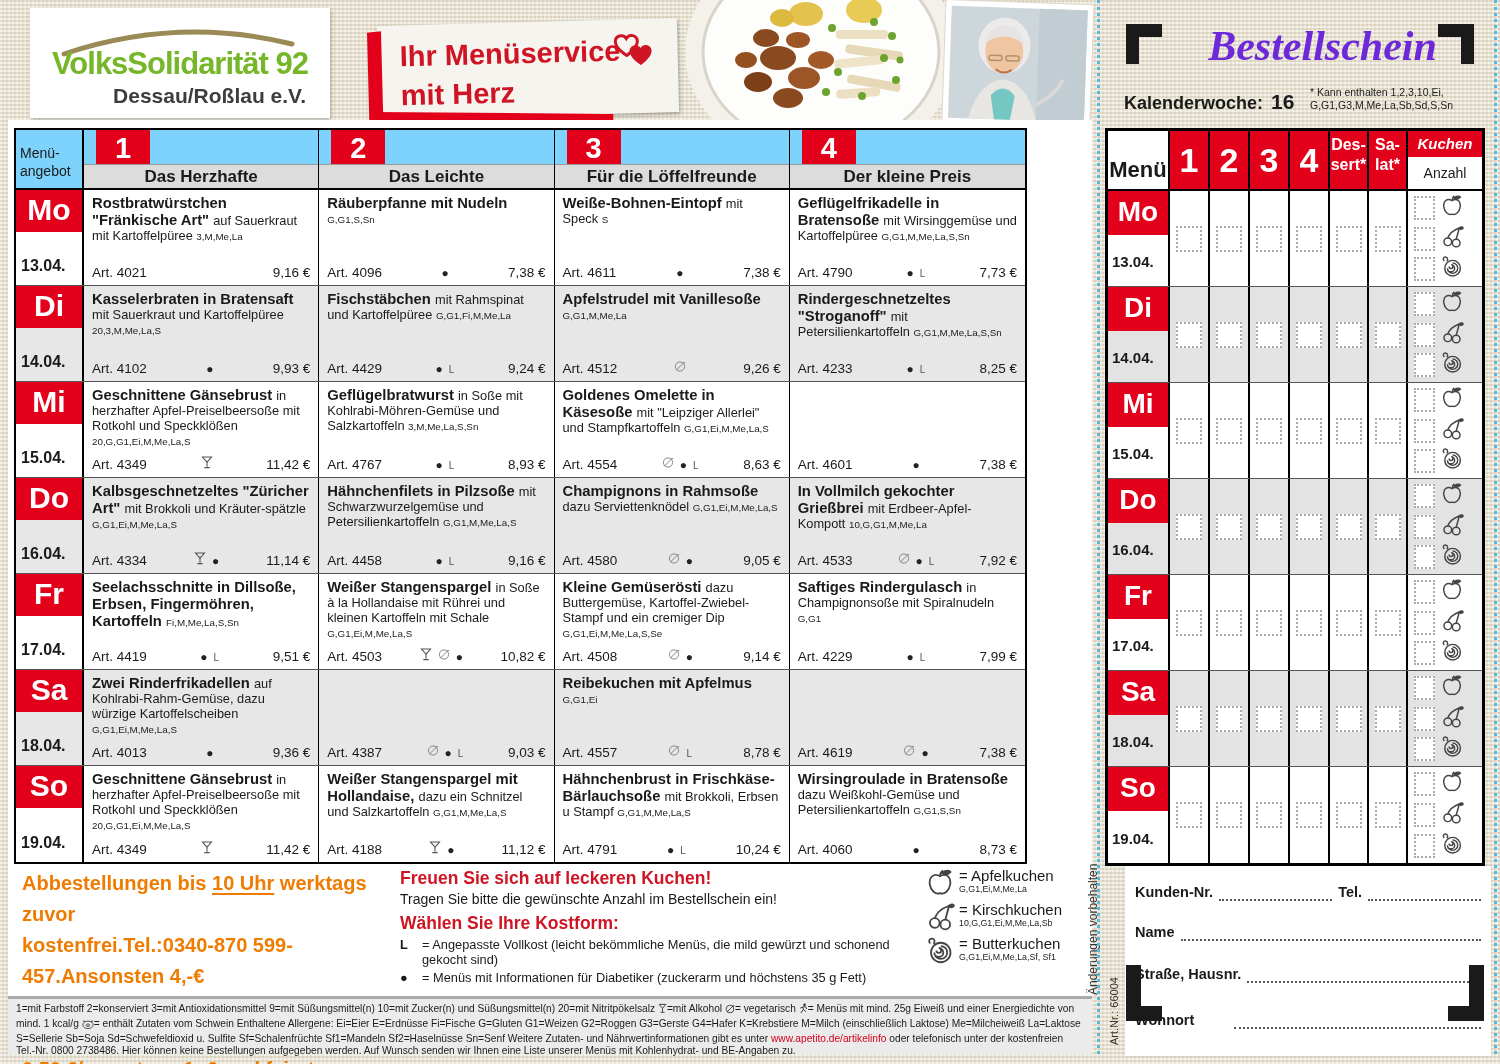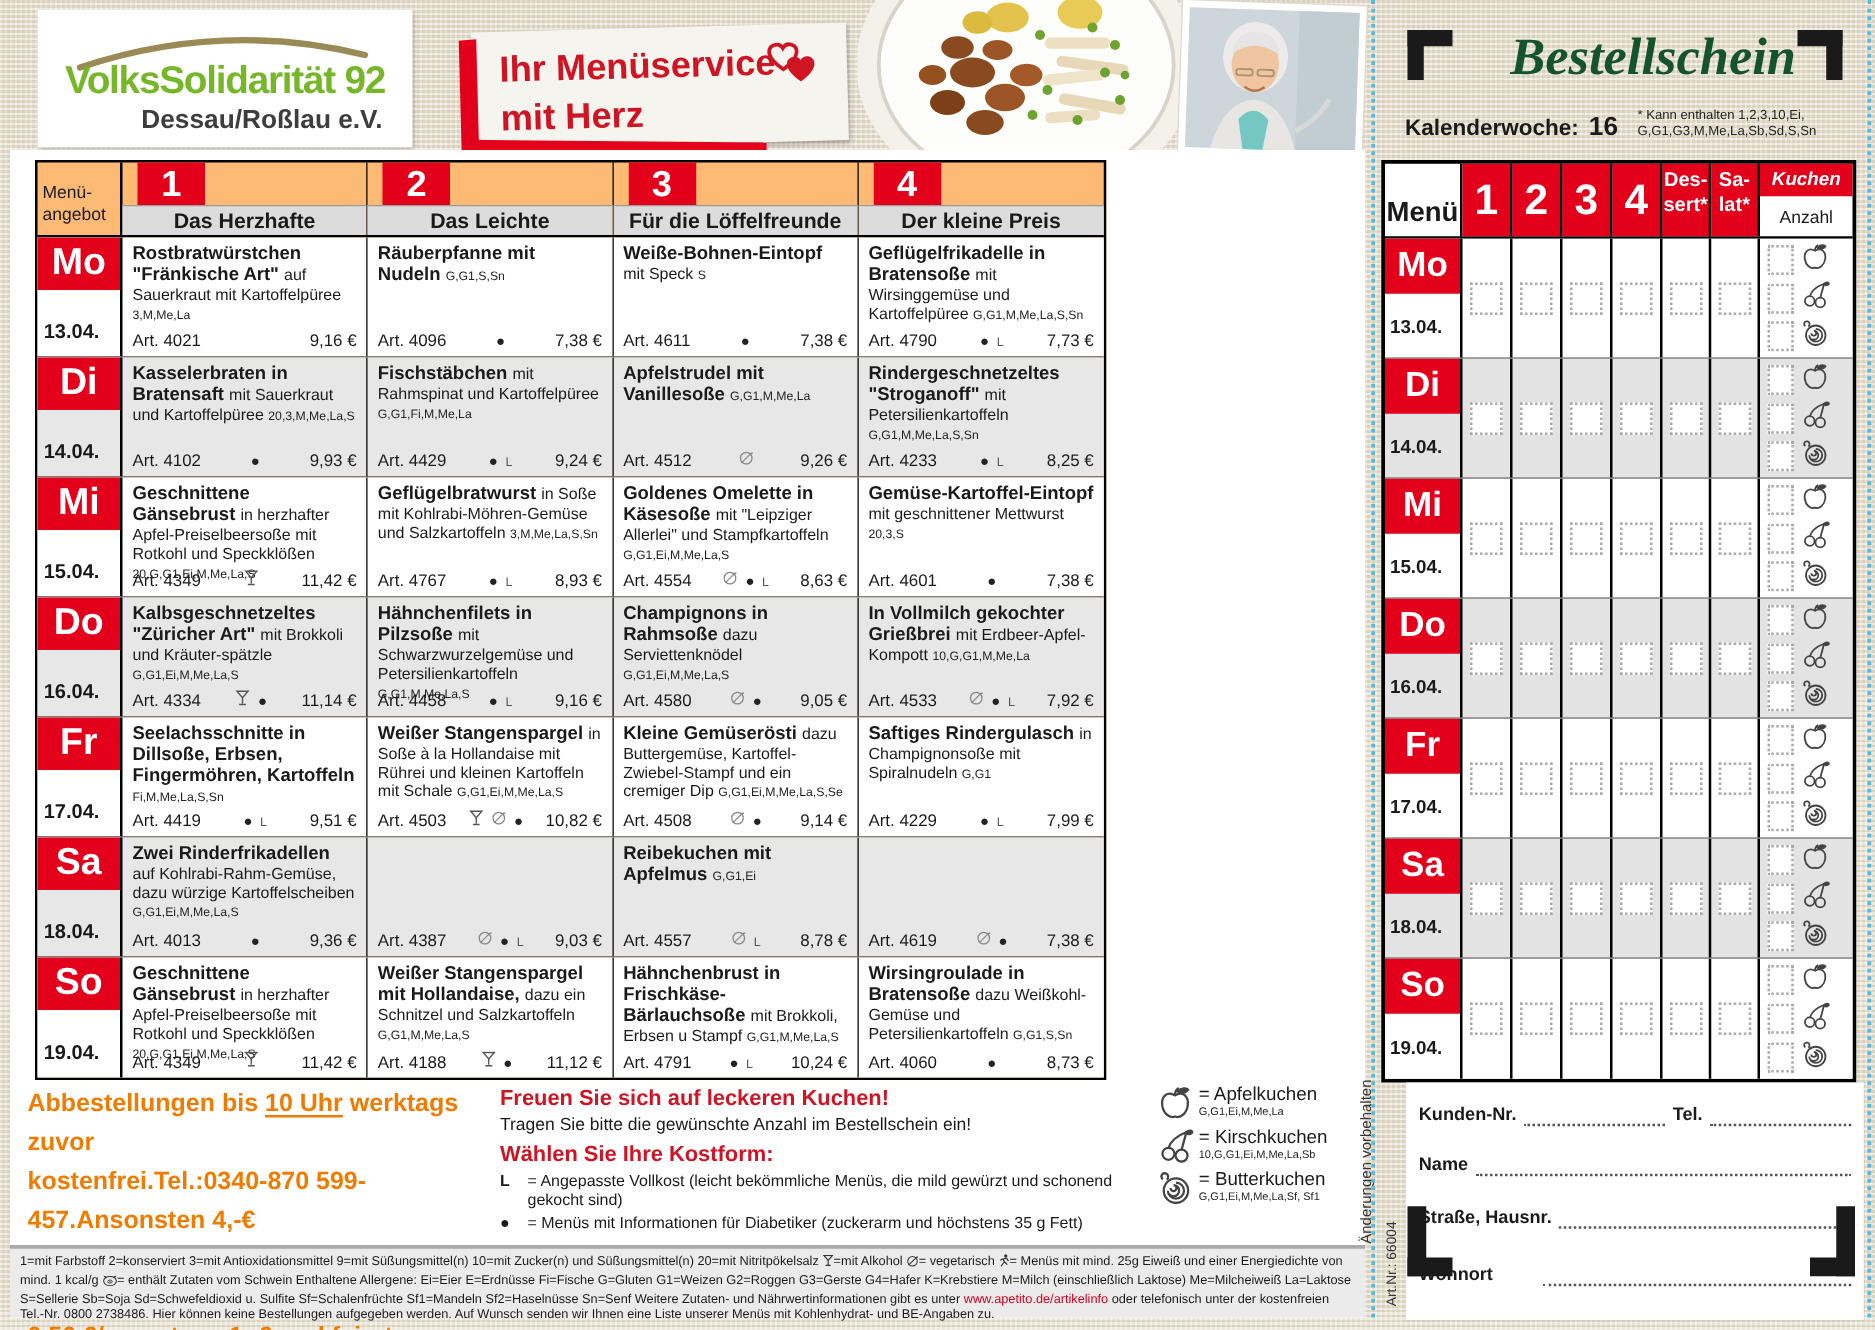--- a/index.html
+++ b/index.html
@@ -21,33 +21,33 @@
   .tagline-card{position:absolute;left:378px;top:22px;width:300px;height:94px;background:#f6f4ef;
     transform:rotate(-1.5deg);box-shadow:1px 2px 4px rgba(0,0,0,.3);}
   .tagline-red-edge{position:absolute;left:-10px;top:6px;width:14px;height:96px;background:#e2001a;transform:skewY(-4deg);}
   .tagline-red-edge2{position:absolute;left:-6px;bottom:-12px;width:240px;height:16px;background:#e2001a;transform:skewY(2deg);}
   .tagline-text{position:absolute;left:22px;top:12px;font-size:29px;font-weight:bold;color:#cf1423;line-height:1.35;}
   .hearts{position:absolute;right:18px;top:8px;}
   .photo-svg{position:absolute;left:686px;top:0;width:410px;height:126px;}
   
   .bs-title{position:absolute;left:1160px;top:22px;width:290px;text-align:center;
     font-family:"Liberation Serif",serif;font-style:italic;font-weight:bold;
-    font-size:42px;color:#14532d;padding-left:35px;}
+    font-size:42px;color:#6d28d9;padding-left:35px;}
   .bracket{position:absolute;width:36px;height:40px;}
   .br-tl{left:1126px;top:24px;border-left:13px solid #1a1a1a;border-top:13px solid #1a1a1a;}
   .br-tr{left:1438px;top:24px;border-right:13px solid #1a1a1a;border-top:13px solid #1a1a1a;}
   .br-bl{left:1126px;top:965px;border-left:15px solid #1a1a1a;border-bottom:15px solid #1a1a1a;height:56px;}
   .br-br{left:1448px;top:965px;border-right:15px solid #1a1a1a;border-bottom:15px solid #1a1a1a;height:56px;}
   .kw{position:absolute;left:1124px;top:90px;font-size:18px;font-weight:bold;}
   .kw b{font-size:21px;margin-left:8px;}
   .kw-note{position:absolute;left:1310px;top:86px;width:180px;font-size:10.5px;color:#222;line-height:1.25;}
   
   .paper-main{position:absolute;left:8px;top:120px;width:1084px;height:934px;background:#fff;}
   
-  .menu-table{position:absolute;left:14px;top:128px;width:857px;border:2px solid #000;background:#fdba74;margin-left:14px;}
+  .menu-table{position:absolute;left:14px;top:128px;width:1013px;border:2px solid #000;background:#7dd3fc;}
   .mt-header{display:grid;grid-template-columns:68px repeat(4,1fr);height:60px;border-bottom:2px solid #000;}
   .corner{font-size:14px;line-height:1.3;padding:14px 4px 0 4px;border-right:2px solid #000;}
   .colhead{position:relative;border-right:1.5px solid #000;}
   .colhead:last-child{border-right:none;}
   .numbox{position:absolute;left:12px;top:0;width:54px;height:37px;background:#e2001a;color:#fff;
     font-size:29px;font-weight:bold;text-align:center;line-height:36px;}
   .coltitle{position:absolute;left:0;right:0;bottom:0;height:24px;background:#dcdcdc;border-top:1px solid #9a9a9a;
     font-size:17px;font-weight:bold;text-align:center;line-height:23px;}
   .mrow{display:grid;grid-template-columns:68px repeat(4,1fr);height:96px;border-bottom:1px solid #555;background:#fff;}
   .mrow.alt{background:#e7e7e7;}
@@ -375,21 +375,20 @@
                     <path d="M2.2 9.8 L9.8 2.2" stroke="#888" stroke-width="1"></path>
                     <path d="M8.3 2.4c1.4-1 2.7-1 3.1-.6-.3 1-1.5 1.7-3.1.6z" fill="#888"></path>
                   </svg></span>
                 <span><span class="mi dotg">●</span></span>
                 <span><span class="mi lg">L</span></span>
               </span>
               <span class="price">8,63 €</span>
             </div>
           </div>
           <div class="mealcell">
-            <div class="mealtext"><b>Gemüse-Kartoffel-Eintopf </b><span>mit geschnittener Mettwurst </span><span class="alg">20,3,S</span></div>
             <div class="artline">
               <span class="artno">Art. 4601</span>
               <span class="mic">
                 <span><span class="mi dotg">●</span></span>
               </span>
               <span class="price">7,38 €</span>
             </div>
           </div>
         </div>
         <div class="mrow alt">

